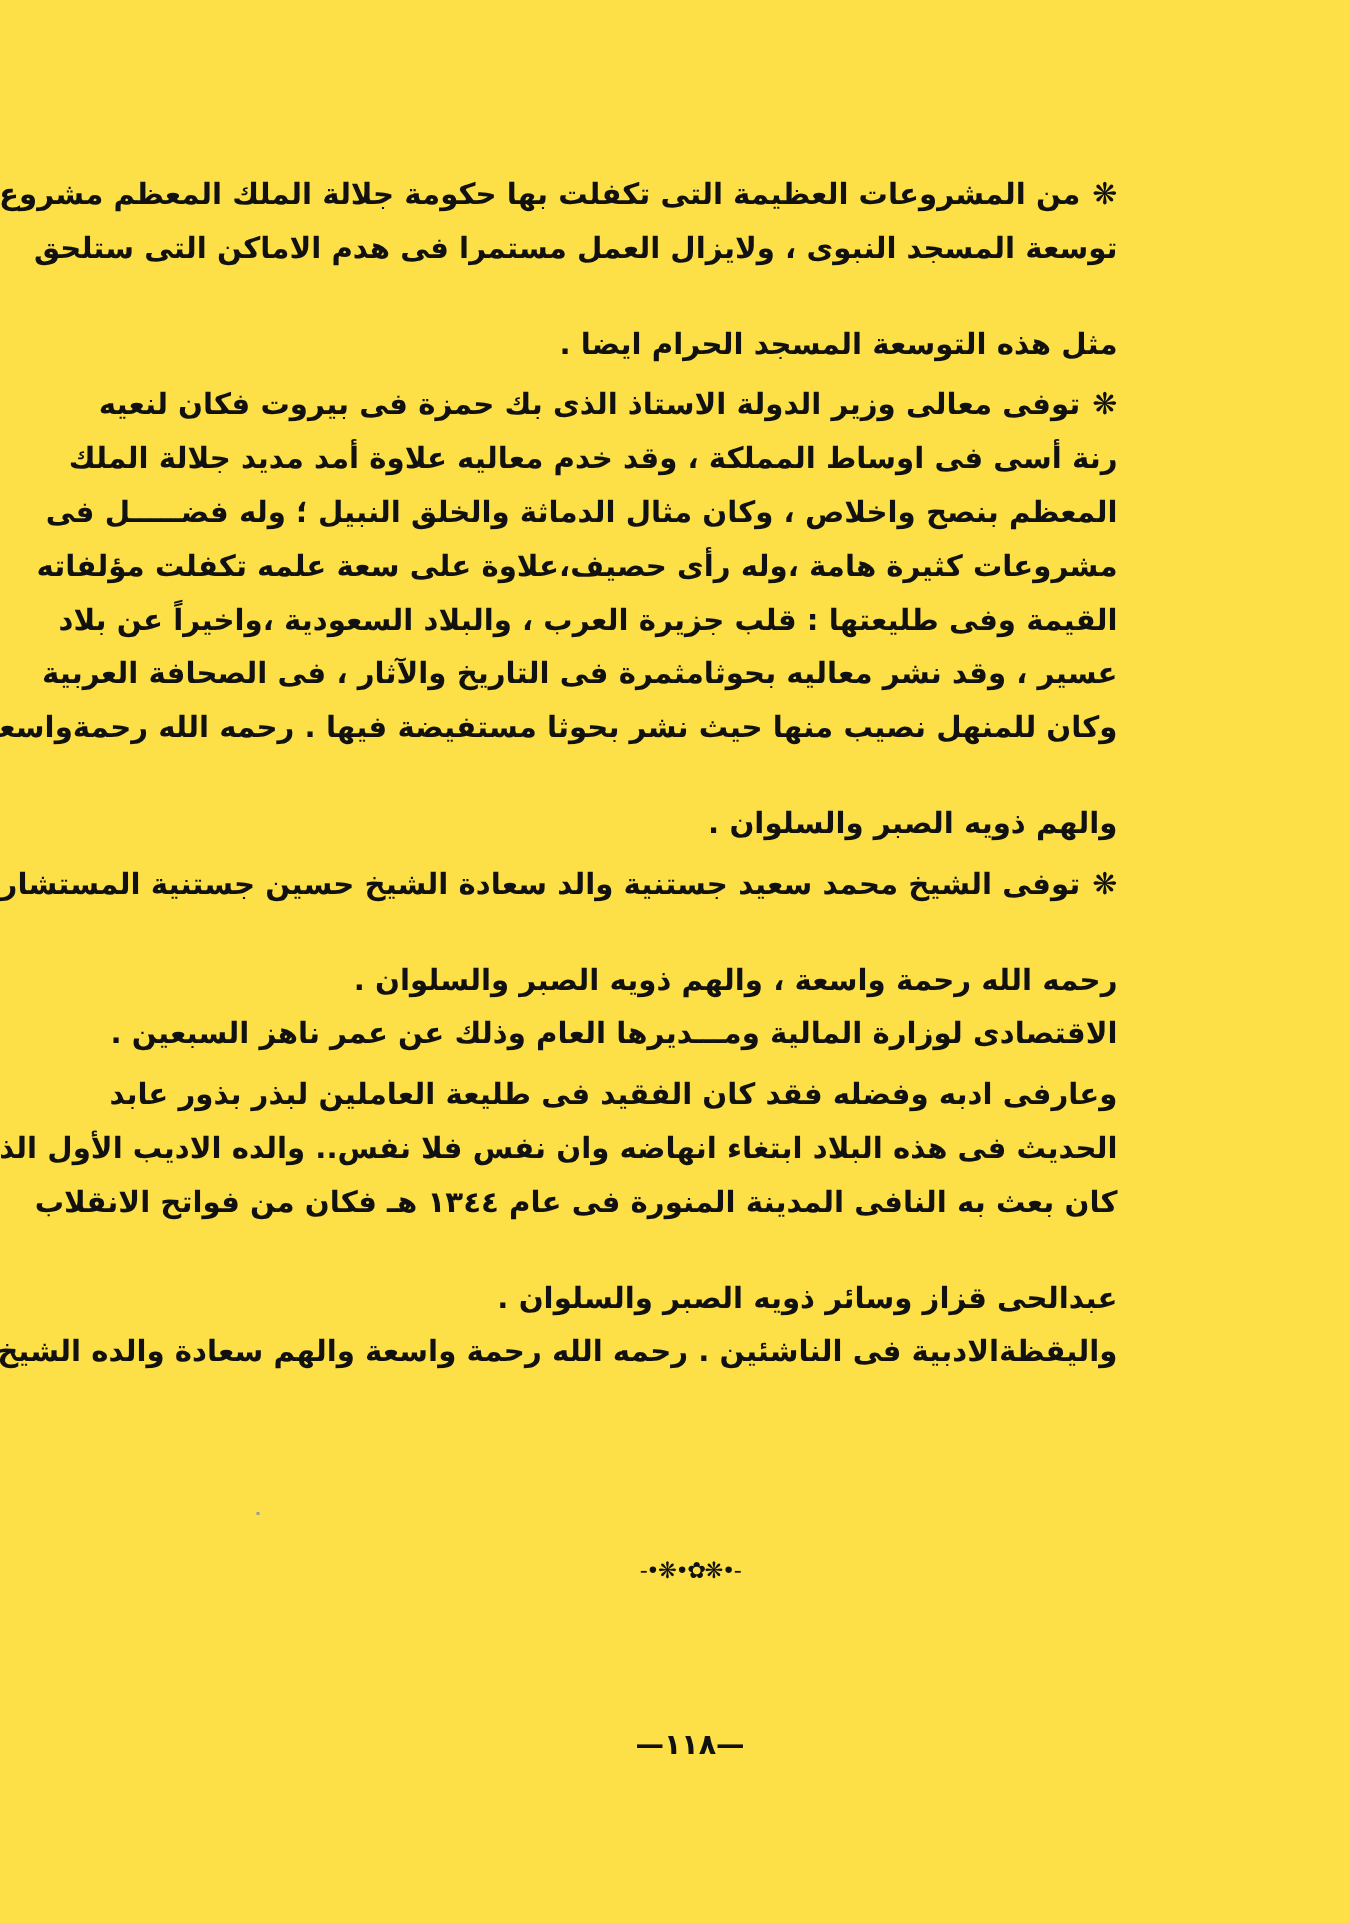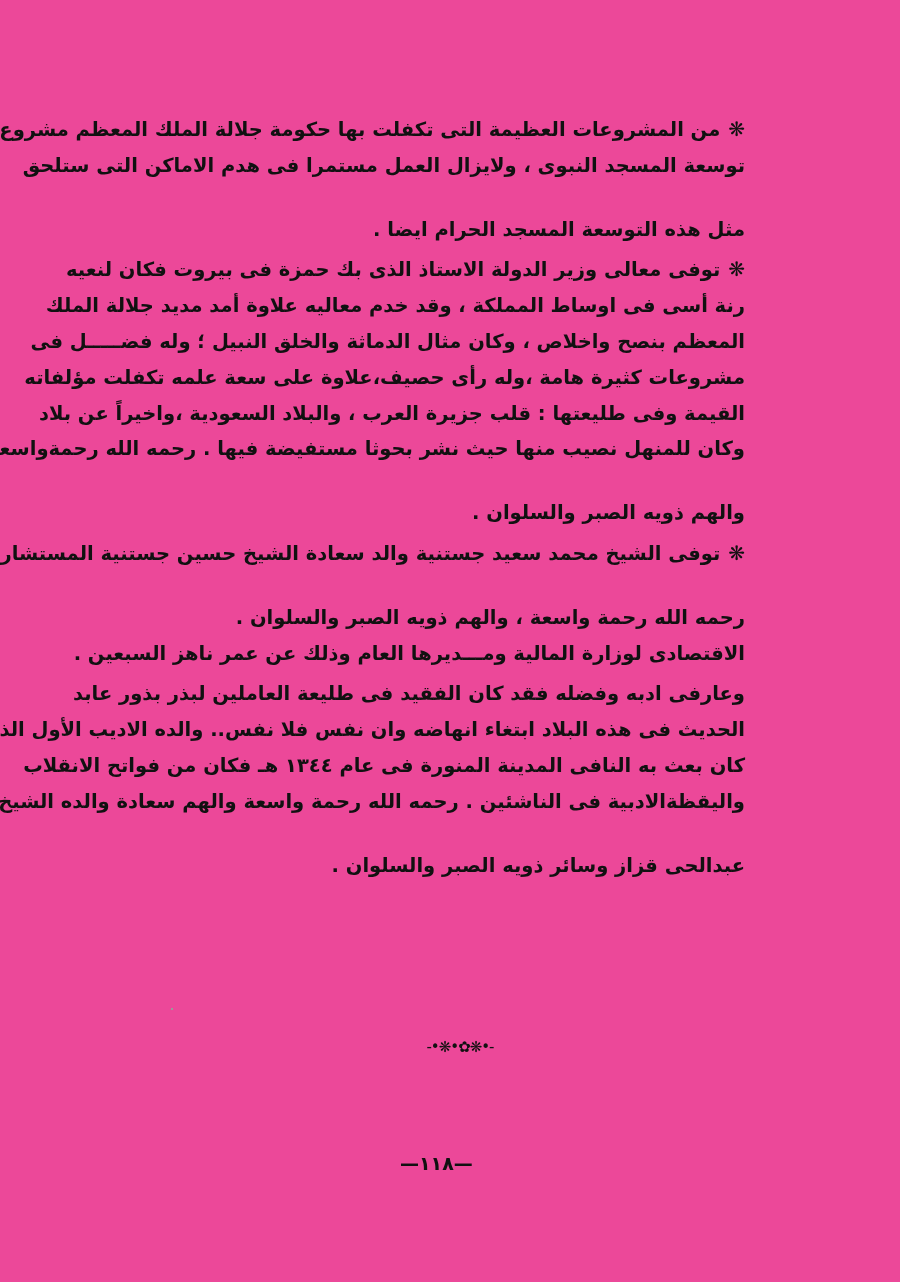--- a/index.html
+++ b/index.html
@@ -13,21 +13,21 @@
       position: relative;
       overflow: hidden;
       font-family: "DejaVu Sans", sans-serif;
       color: #111111;
     }
     .page {
       position: absolute;
       left: 0; top: 0;
       width: 900px;
       height: 1282px;
-      background: #ec4899;
+      background: #fde047;
     }
     .text-block {
       position: absolute;
       left: 145px;
       width: 600px;
       top: 112px;
       direction: rtl;
       unicode-bidi: embed;
     }
     .para {
@@ -74,20 +74,21 @@
       line-height: 22px;
       letter-spacing: -1px;
       color: #111;
       white-space: nowrap;
     }
     .page-number {
       position: absolute;
       left: 400px;
       top: 1148px;
       width: 120px;
+      text-align: center;
       font-size: 19px;
       font-weight: bold;
       line-height: 30px;
       direction: ltr;
       white-space: nowrap;
     }
   </style>
 </head>
 <body>
 
@@ -100,36 +101,37 @@
       <span class="line">توسعة المسجد النبوى ، ولايزال العمل مستمرا فى هدم الاماكن التى ستلحق</span>
       <span class="line last">مثل هذه التوسعة المسجد الحرام ايضا .</span>
     </div>
 
     <div class="para">
       <span class="line"><span class="asterism">❋</span><span>توفى معالى وزير الدولة الاستاذ الذى بك حمزة فى بيروت فكان لنعيه</span></span>
       <span class="line">رنة أسى فى اوساط المملكة ، وقد خدم معاليه علاوة أمد مديد جلالة الملك</span>
       <span class="line">المعظم بنصح واخلاص ، وكان مثال الدماثة والخلق النبيل ؛ وله فضـــــل فى</span>
       <span class="line">مشروعات كثيرة هامة ،وله رأى حصيف،علاوة على سعة علمه تكفلت مؤلفاته</span>
       <span class="line">القيمة وفى طليعتها : قلب جزيرة العرب ، والبلاد السعودية ،واخيراً عن بلاد</span>
+      <span class="line">عسير ، وقد نشر معاليه بحوثامثمرة فى التاريخ والآثار ، فى الصحافة العربية</span>
       <span class="line">وكان للمنهل نصيب منها حيث نشر بحوثا مستفيضة فيها . رحمه الله رحمةواسعة</span>
       <span class="line last">والهم ذويه الصبر والسلوان .</span>
     </div>
 
     <div class="para">
       <span class="line"><span class="asterism">❋</span><span>توفى الشيخ محمد سعيد جستنية والد سعادة الشيخ حسين جستنية المستشار</span></span>
       <span class="line last">رحمه الله رحمة واسعة ، والهم ذويه الصبر والسلوان .</span>
       <span class="line">الاقتصادى لوزارة المالية ومـــديرها العام وذلك عن عمر ناهز السبعين .</span>
     </div>
 
     <div class="para">
       <span class="line">وعارفى ادبه وفضله فقد كان الفقيد فى طليعة العاملين لبذر بذور عابد</span>
       <span class="line">الحديث فى هذه البلاد ابتغاء انهاضه وان نفس فلا نفس.. والده الاديب الأول الذى</span>
       <span class="line">كان بعث به النافى المدينة المنورة فى عام ١٣٤٤ هـ فكان من فواتح الانقلاب</span>
+      <span class="line last">عبدالحى قزاز وسائر ذويه الصبر والسلوان .</span>
       <span class="line">واليقظةالادبية فى الناشئين . رحمه الله رحمة واسعة والهم سعادة والده الشيخ</span>
-      <span class="line last">عبدالحى قزاز وسائر ذويه الصبر والسلوان .</span>
     </div>
 
   </div>
 
   <div class="stray-mark"></div>
 
   <div class="ornament">-•❋•✿❋•-</div>
 
   <div class="page-number">—١١٨—</div>
 

